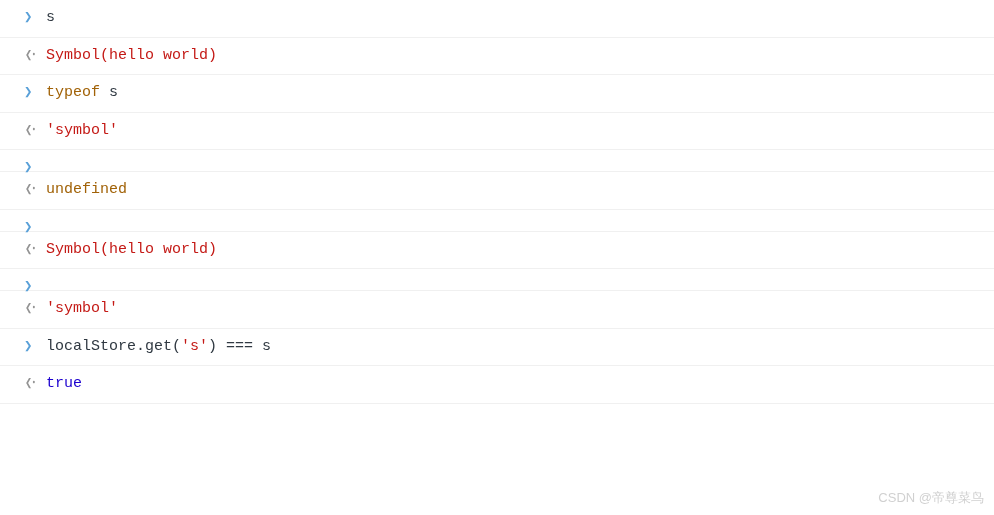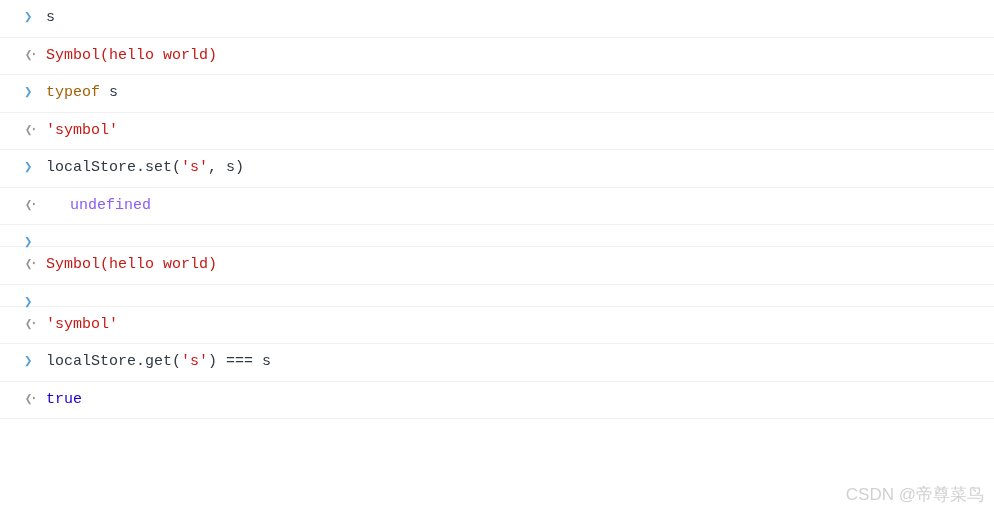--- a/index.html
+++ b/index.html
@@ -41,29 +41,29 @@
       color: #939393;
       transform: scaleX(0.85);
     }
     .content {
       margin-left: 22px;
       white-space: pre;
     }
     .kw { color: #a16207; }
     .str { color: #c41a16; }
     .sym { color: #c41a16; }
-    .undef { color: #8b5cf6; margin-left: 24px; }
+    .undef { color: #a16207; }
     .bool { color: #1c00cf; margin-top: 14px; }
     .ident { color: #303942; }
     .watermark {
       position: fixed;
       right: 10px;
       bottom: 8px;
       font-family: Arial, sans-serif;
-      font-size: 17px;
+      font-size: 13px;
       color: rgba(120,120,120,0.35);
       pointer-events: none;
     }
   </style>
 </head>
 <body>
 
 <div class="console" id="console">
     <div class="row">
       <span class="marker input">❯</span>
@@ -76,21 +76,20 @@
     <div class="row">
       <span class="marker input">❯</span>
       <span class="content"><span class="kw">typeof</span><span class="ident"> s</span></span>
     </div>
     <div class="row">
       <span class="marker output">❮⸱</span>
       <span class="content"><span class="str">'symbol'</span></span>
     </div>
     <div class="row">
       <span class="marker input">❯</span>
-      <span class="content"><span class="ident">localStore.set(</span><span class="str">'s'</span><span class="ident">, s)</span></span>
     </div>
     <div class="row">
       <span class="marker output">❮⸱</span>
       <span class="content"><span class="undef">undefined</span></span>
     </div>
     <div class="row">
       <span class="marker input">❯</span>
     </div>
     <div class="row">
       <span class="marker output">❮⸱</span>

